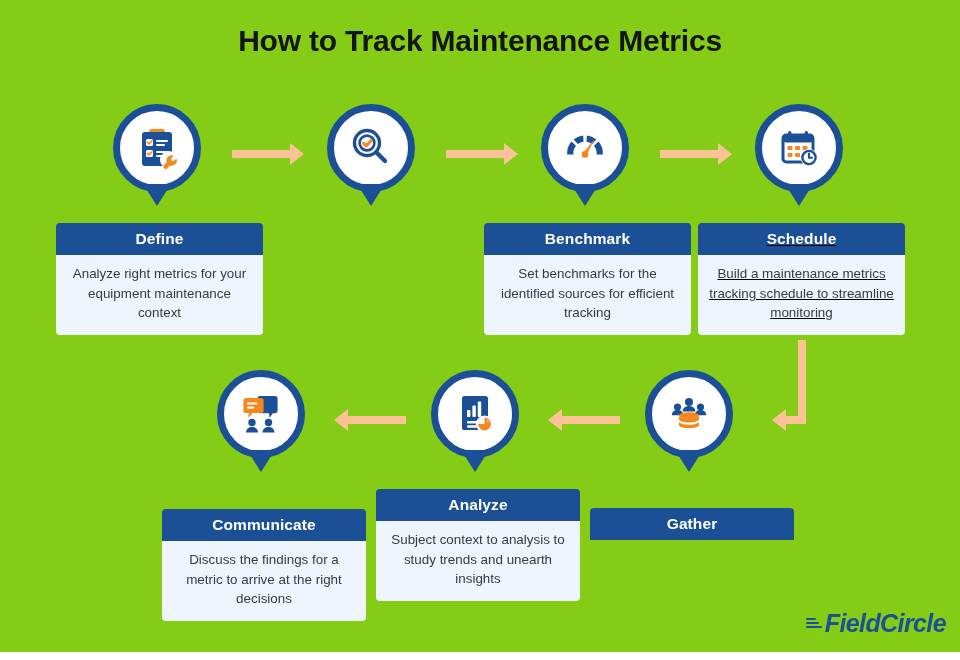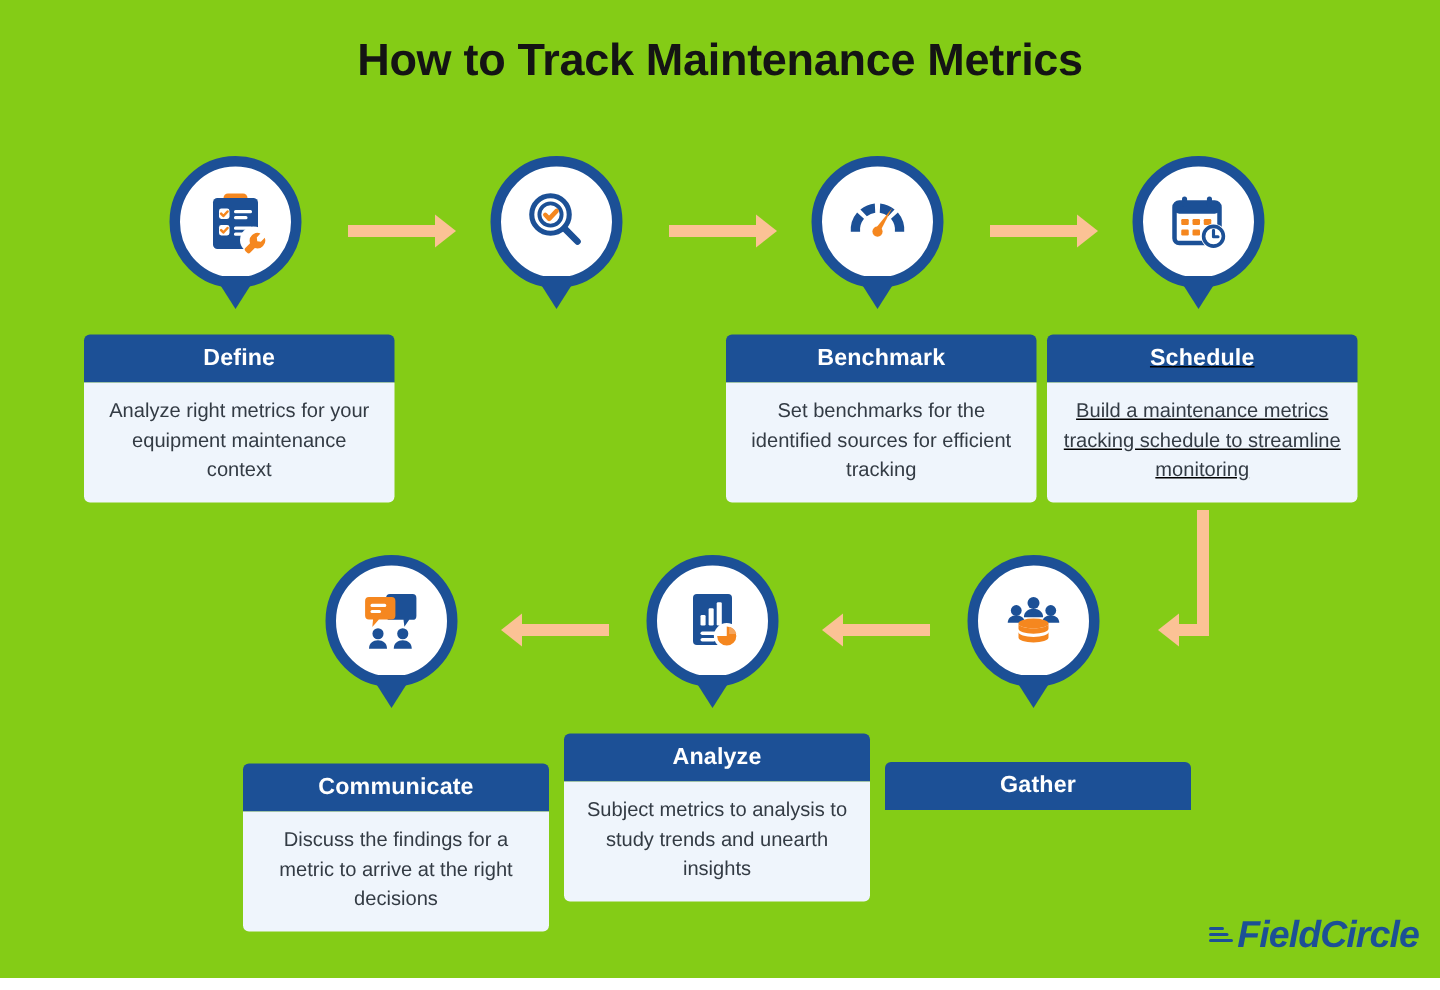--- a/index.html
+++ b/index.html
@@ -259,21 +259,21 @@
     <div class="card-body">Build a maintenance metrics tracking schedule to streamline monitoring</div>
   </div>
 
   <div class="card tall" style="left:162px; top:489px; width:204px;margin-top:20px;">
     <div class="card-head">Communicate</div>
     <div class="card-body">Discuss the findings for a metric to arrive at the right decisions</div>
   </div>
 
   <div class="card tall" style="left:376px; top:489px; width:204px;">
     <div class="card-head">Analyze</div>
-    <div class="card-body">Subject metrics to analysis to study trends and unearth insights</div>
+    <div class="card-body">Subject context to analysis to study trends and unearth insights</div>
   </div>
 
   <div class="card tall" style="left:590px; top:489px; width:204px;margin-top:19px;">
     <div class="card-head">Gather</div>
   </div>
 
   <div class="arrow-h" style="left:232px; top:143px; width:72px;">
     <div class="shaft" style="left:0; width:60px;"></div>
     <div class="headR"></div>
   </div>

